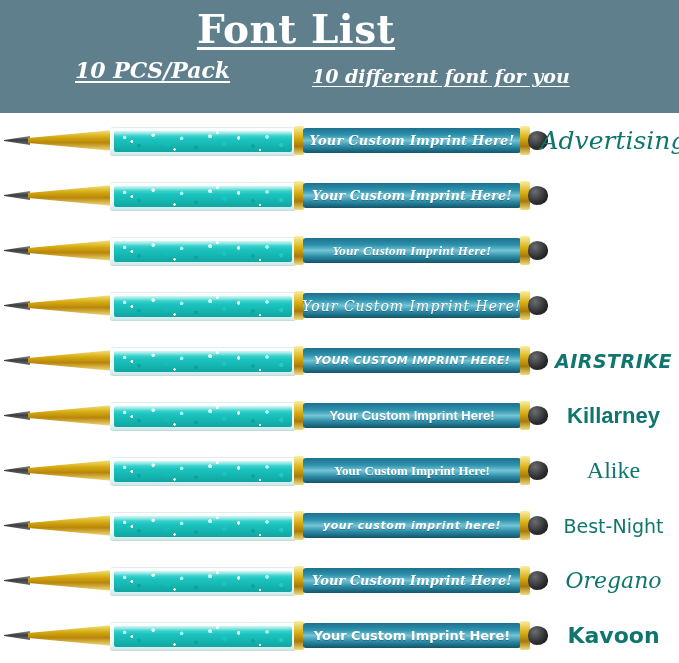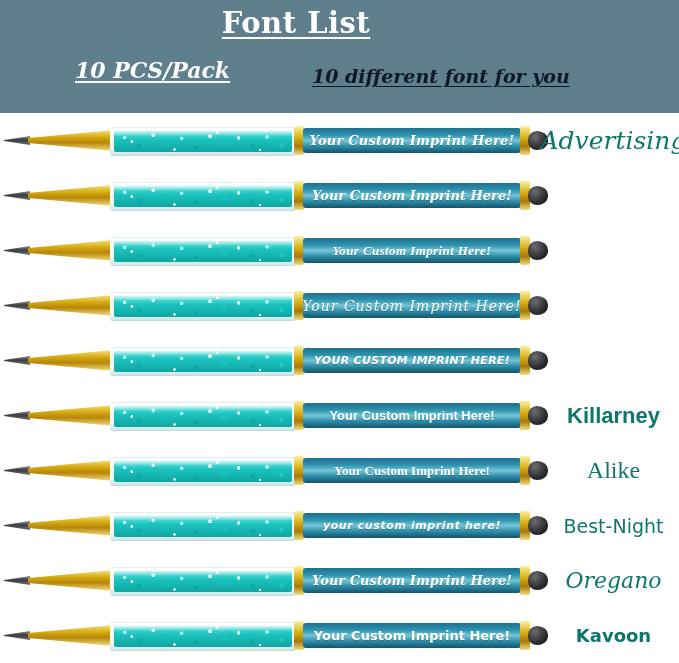--- a/index.html
+++ b/index.html
@@ -23,21 +23,21 @@
     height: 113px;
     background: #5f7f8c;
   }
   .banner-title {
     position: absolute;
     left: 0; top: 6px;
     width: 592px;
     text-align: center;
     font-family: "DejaVu Serif", serif;
     font-weight: bold;
-    font-size: 29px;
+    font-size: 39px;
     color: #ffffff;
     letter-spacing: 0.5px;
     text-decoration: underline;
     text-underline-offset: 4px;
   }
   .banner-pack {
     position: absolute;
     left: 75px; top: 57px;
     font-family: "DejaVu Serif", serif;
     font-weight: bold;
@@ -48,21 +48,21 @@
     text-underline-offset: 3px;
     text-align: right;
   }
   .banner-sub {
     position: absolute;
     left: 312px; top: 65px;
     font-family: "DejaVu Serif", serif;
     font-weight: bold;
     font-style: italic;
     font-size: 19px;
-    color: #0f172a;
+    color: #ffffff;
     text-decoration: underline;
     text-underline-offset: 3px;
   }
 
   
   .rows {
     position: absolute;
     left: 0;
     top: 113px;
     width: 679px;
@@ -210,21 +210,21 @@
   
   .l-advertising { font-family: "DejaVu Serif", serif; font-style: italic; font-size: 25px; }
   .l-billgates   { font-family: "DejaVu Serif", serif; font-style: italic; font-size: 25px; }
   .l-allema      { font-family: "Liberation Serif", serif; font-style: italic; font-size: 25px; letter-spacing: .5px; }
   .l-roesblue    { font-family: "DejaVu Serif", serif; font-size: 25px; letter-spacing: .5px; }
   .l-airstrike   { font-family: "DejaVu Sans", sans-serif; font-weight: bold; font-style: italic; font-size: 19px; letter-spacing: .5px; }
   .l-killarney   { font-family: "Liberation Sans", sans-serif; font-weight: bold; font-size: 22px; }
   .l-alike       { font-family: "Liberation Serif", serif; font-size: 24px; }
   .l-bestnight   { font-family: "DejaVu Sans", sans-serif; font-size: 19px; }
   .l-oregano     { font-family: "DejaVu Serif", serif; font-style: italic; font-size: 22px; }
-  .l-kavoon      { font-family: "DejaVu Sans", sans-serif; font-weight: bold; font-size: 18px; }
+  .l-kavoon      { font-family: "DejaVu Sans", sans-serif; font-weight: bold; font-size: 22px; }
 </style>
 </head>
 <body>
 
 <div class="banner">
   <div class="banner-title">Font List</div>
   <div class="banner-pack">10 PCS/Pack</div>
   <div class="banner-sub">10 different font for you</div>
 </div>
 
@@ -307,20 +307,21 @@
         <div class="glitter"></div>
         <div class="barrel-gloss"></div>
       </div>
       <div class="ring ring-a"></div>
       <div class="imprint">
         <span class="imprint-text s-airstrike">YOUR CUSTOM IMPRINT HERE!</span>
       </div>
       <div class="ring ring-b"></div>
       <div class="stylus"></div>
     </div>
+    <div class="font-label l-airstrike">AIRSTRIKE</div>
   </div>
 
   <div class="pen-row">
     <div class="pen">
       <div class="tip"></div>
       <div class="cone"></div>
       <div class="barrel">
         <div class="glitter"></div>
         <div class="barrel-gloss"></div>
       </div>

